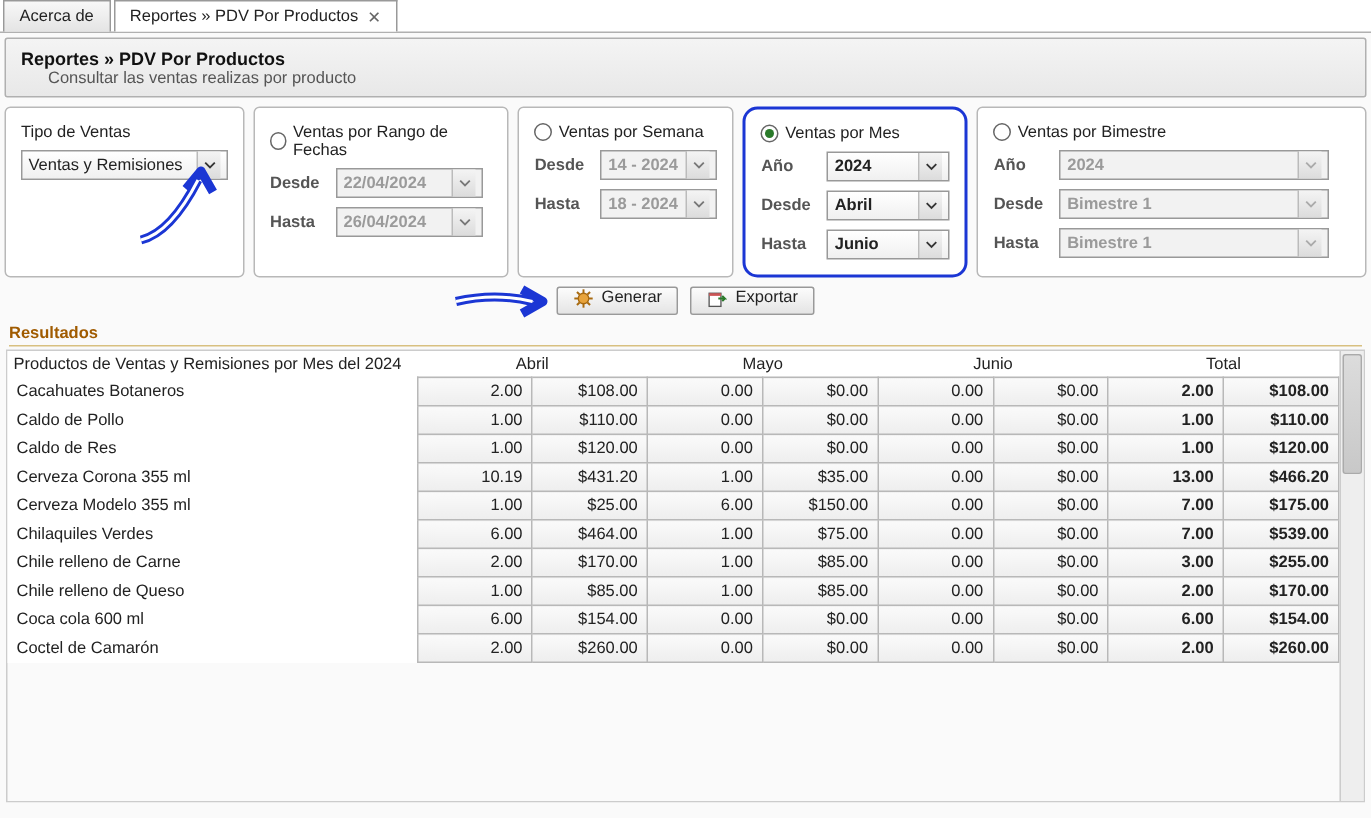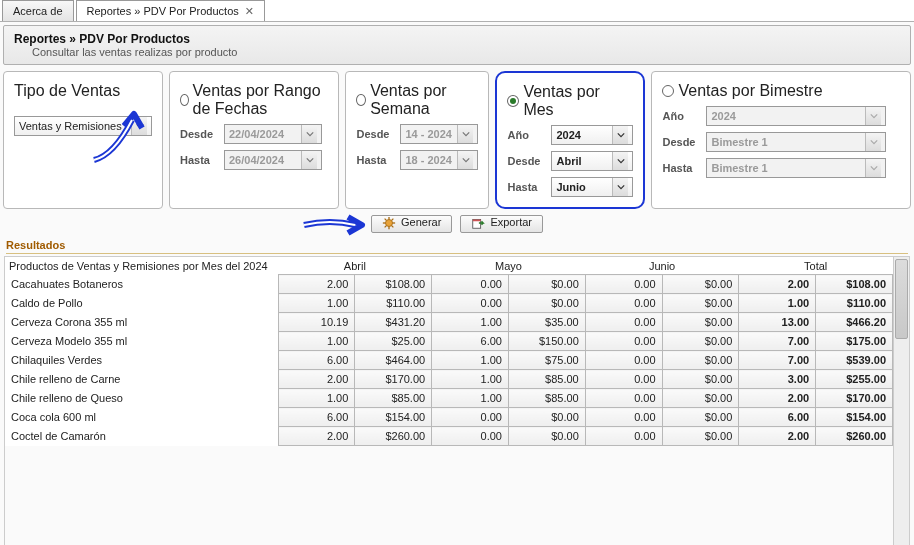--- a/index.html
+++ b/index.html
@@ -68,21 +68,21 @@
     position: relative;
   }
   .panel.tipo {
     width: 160px;
   }
   .panel.rango { width: 172px; }
   .panel.semana { width: 144px; }
   .panel.mes { width: 150px; }
   .panel.bimestre { width: 262px; }
   .panel .legend {
-    font-size: 16px;
+    font-size: 11px;
   }
   .panel .legend.radio {
     display: flex; align-items: center; gap: 4px;
   }
   .panel.highlight {
     border: 2px solid #1b36d4;
     border-radius: 10px;
   }
   .field-row {
     display: flex;
@@ -206,21 +206,21 @@
 
 <div class="header-bar">
   <div class="title">Reportes » PDV Por Productos</div>
   <div class="subtitle">Consultar las ventas realizas por producto</div>
 </div>
 
 <div class="filter-row">
 
   <div class="panel tipo" style="position:relative">
     <div class="legend">Tipo de Ventas</div>
-    <div class="combo" style="margin-top:16px;width:138px">
+    <div class="combo" style="margin-top:6px;width:138px">
       <span>Ventas y Remisiones</span>
       <span class="caret">
           <svg viewBox="0 0 10 10">
             <path d="M1 3 L5 7 L9 3" fill="none" stroke="#333" stroke-width="1.5"></path>
           </svg>
         </span>
     </div>
 
     <svg class="arrow-annot" style="left:80px;top:38px;width:70px;height:55px">
       <path d="M10 50 Q 30 45 48 10" fill="none" stroke="#1b36d4" stroke-width="6"></path>
@@ -435,20 +435,31 @@
           <td class="cell">1.00</td>
           <td class="cell">$110.00</td>
           <td class="cell">0.00</td>
           <td class="cell">$0.00</td>
           <td class="cell">0.00</td>
           <td class="cell">$0.00</td>
           <td class="cell total">1.00</td>
           <td class="cell total">$110.00</td>
         </tr>
         <tr>
+          <td class="prod">Caldo de Res</td>
+          <td class="cell">1.00</td>
+          <td class="cell">$120.00</td>
+          <td class="cell">0.00</td>
+          <td class="cell">$0.00</td>
+          <td class="cell">0.00</td>
+          <td class="cell">$0.00</td>
+          <td class="cell total">1.00</td>
+          <td class="cell total">$120.00</td>
+        </tr>
+        <tr>
           <td class="prod">Cerveza Corona 355 ml</td>
           <td class="cell">10.19</td>
           <td class="cell">$431.20</td>
           <td class="cell">1.00</td>
           <td class="cell">$35.00</td>
           <td class="cell">0.00</td>
           <td class="cell">$0.00</td>
           <td class="cell total">13.00</td>
           <td class="cell total">$466.20</td>
         </tr>

